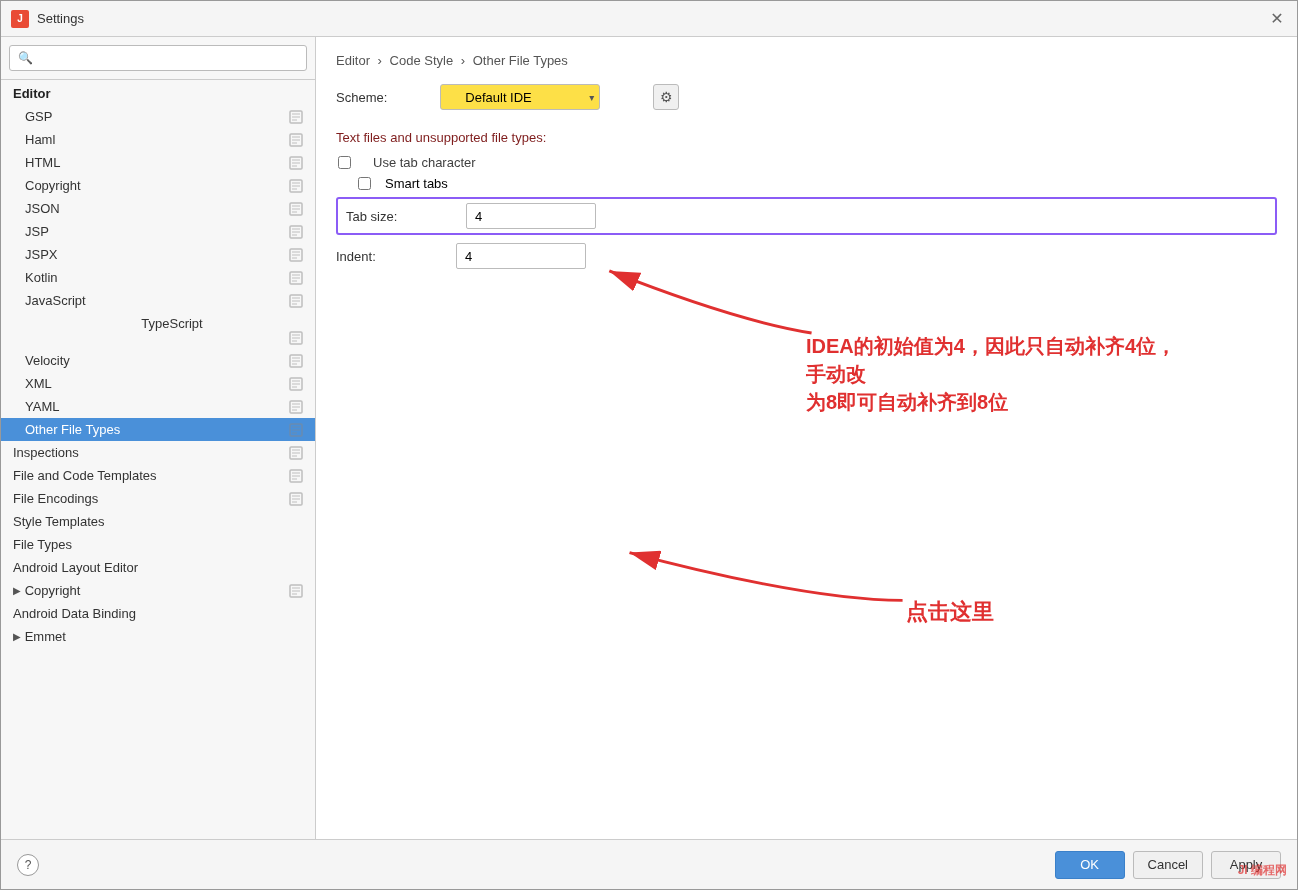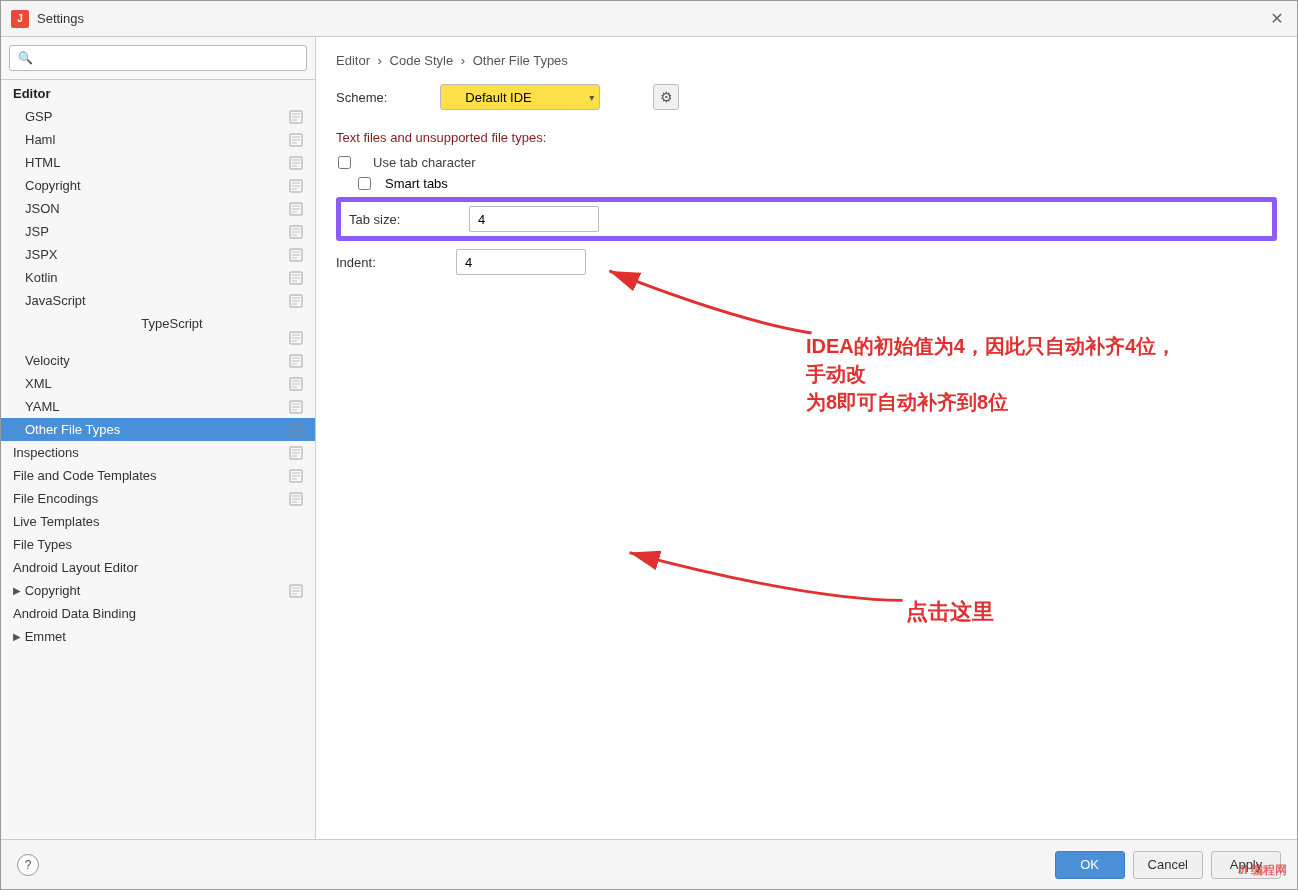--- a/index.html
+++ b/index.html
@@ -236,21 +236,21 @@
     .form-input {
       width: 130px;
       height: 26px;
       border: 1px solid #bbb;
       border-radius: 2px;
       padding: 0 8px;
       font-size: 13px;
       outline: none;
     }
     .tab-size-row {
-      border: 5px solid #8b5cf6;
+      border: 2px solid #8b5cf6;
       padding: 4px 8px;
       border-radius: 3px;
       display: inline-flex;
       align-items: center;
       margin-bottom: 8px;
     }
     .tab-size-row .form-label {
       width: 120px;
     }
     
@@ -505,21 +505,21 @@
             <div class="sidebar-item" style="padding-left: 12px;">
               <span>File Encodings</span>
               <span class="item-icon"><svg width="14" height="14" viewBox="0 0 14 14">
                   <rect x="1" y="1" width="12" height="12" rx="1" fill="none" stroke="#888" stroke-width="1.5"></rect>
                   <line x1="3" y1="4" x2="11" y2="4" stroke="#888" stroke-width="1"></line>
                   <line x1="3" y1="7" x2="11" y2="7" stroke="#888" stroke-width="1"></line>
                   <line x1="3" y1="10" x2="8" y2="10" stroke="#888" stroke-width="1"></line>
                 </svg></span>
             </div>
             <div class="sidebar-item" style="padding-left: 12px;">
-              <span>Live Templates</span>
+              <span>Style Templates</span>
             </div>
             <div class="sidebar-item" style="padding-left: 12px;">
               <span>File Types</span>
             </div>
             <div class="sidebar-item" style="padding-left: 12px;">
               <span>Android Layout Editor</span>
             </div>
             <div class="sidebar-item has-arrow" style="padding-left: 12px;">
               <span class="arrow">▶</span>
               <span>Copyright</span>

